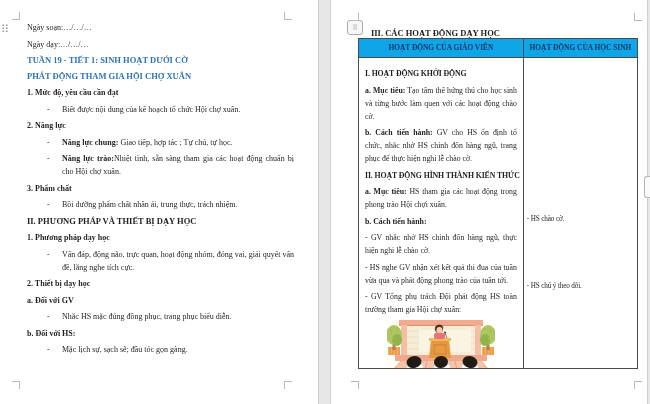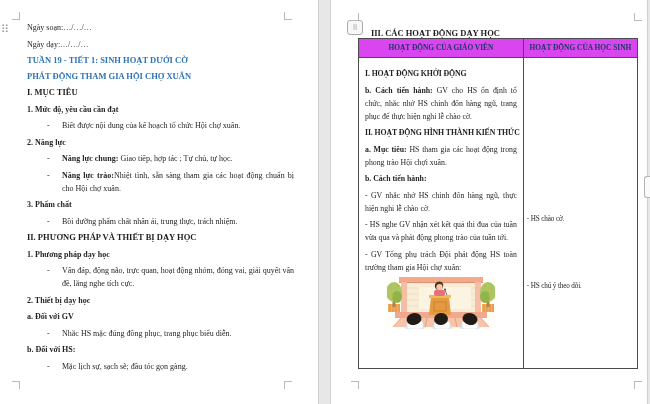--- a/index.html
+++ b/index.html
@@ -50,21 +50,21 @@
   .bullet .bt{flex:1;text-align:justify;}
 
   
   .rp-heading{position:absolute;left:40px;top:19px;font-weight:bold;font-size:8.5px;}
   .doc-table{
     position:absolute;left:27px;top:38px;width:280px;height:331px;
     border:1px solid #4a4a4a;box-sizing:border-box;background:#fff;
   }
   .thead{display:flex;height:19px;}
   .th{
-    box-sizing:border-box;background:#d946ef;color:#1F3864;font-weight:bold;
+    box-sizing:border-box;background:#0ea5e9;color:#1F3864;font-weight:bold;
     font-size:7.4px;line-height:18px;text-align:center;
     border-right:1px solid #4a4a4a;border-bottom:1px solid #4a4a4a;
     white-space:nowrap;overflow:hidden;
   }
   .th.c1{width:166px;}
   .th.c2{width:114px;border-right:none;}
   .tbody{display:flex;height:310px;}
   .td{box-sizing:border-box;overflow:hidden;}
   .td-gv{width:166px;border-right:1px solid #4a4a4a;padding:9px 6px 0 6px;
          font-size:7.8px;line-height:13px;}
@@ -86,21 +86,20 @@
   <span class="mark tl" style="left:12px;top:12px;"></span>
   <span class="mark tr" style="left:284px;top:12px;"></span>
   <span class="mark bl" style="left:12px;top:381px;"></span>
   <span class="mark br" style="left:284px;top:381px;"></span>
 
   <div class="content-left">
     <p>Ngày soạn:…/…/…</p>
     <p>Ngày dạy:…/…/…</p>
     <p class="t-center">TUẦN 19 - TIẾT 1: SINH HOẠT DƯỚI CỜ</p>
     <p class="t-center">PHÁT ĐỘNG THAM GIA HỘI CHỢ XUÂN</p>
-    <p class="h1">I. MỤC TIÊU</p>
     <p class="h2">1. Mức độ, yêu cầu cần đạt</p>
     <div class="bullet">
       <span class="dash">-</span>
       <span class="bt">Biết được nội dung của kế hoạch tổ chức Hội chợ xuân.</span>
     </div>
     <p class="h2">2. Năng lực</p>
     <div class="bullet">
       <span class="dash">-</span>
       <span class="bt"><span class="bold">Năng lực chung:</span><span> Giao tiếp, hợp tác ; Tự chủ, tự học.</span></span>
     </div>
@@ -143,20 +142,21 @@
   <p class="rp-heading">III. CÁC HOẠT ĐỘNG DẠY HỌC</p>
 
   <div class="doc-table">
     <div class="thead">
       <div class="th c1">HOẠT ĐỘNG CỦA GIÁO VIÊN</div>
       <div class="th c2">HOẠT ĐỘNG CỦA HỌC SINH</div>
     </div>
     <div class="tbody">
       <div class="td td-gv">
         <p class="thead-line">I. HOẠT ĐỘNG KHỞI ĐỘNG</p>
+        <p><span class="bold">a. Mục tiêu:</span><span> Tạo tâm thế hứng thú cho học sinh và từng bước làm quen với các hoạt động chào cờ.</span></p>
         <p><span class="bold">b. Cách tiến hành:</span><span> GV cho HS ổn định tổ chức, nhắc nhở HS chỉnh đốn hàng ngũ, trang phục để thực hiện nghi lễ chào cờ.</span></p>
         <p class="thead-line">II. HOẠT ĐỘNG HÌNH THÀNH KIẾN THỨC</p>
         <p><span class="bold">a. Mục tiêu:</span><span> HS tham gia các hoạt động trong phong trào Hội chợi xuân.</span></p>
         <p class="bold">b. Cách tiến hành:</p>
         <p>- GV nhắc nhở HS chỉnh đốn hàng ngũ, thực hiện nghi lễ chào cờ.</p>
         <p>- HS nghe GV nhận xét kết quả thi đua của tuần vừa qua và phát động phong trào của tuần tới.</p>
         <p>- GV Tổng phụ trách Đội phát động HS toàn trường tham gia Hội chợ xuân:</p>
 
         <svg class="illus" width="108" height="52" viewBox="0 0 108 52">
           <rect width="108" height="52" fill="#FFFDF7"></rect>

